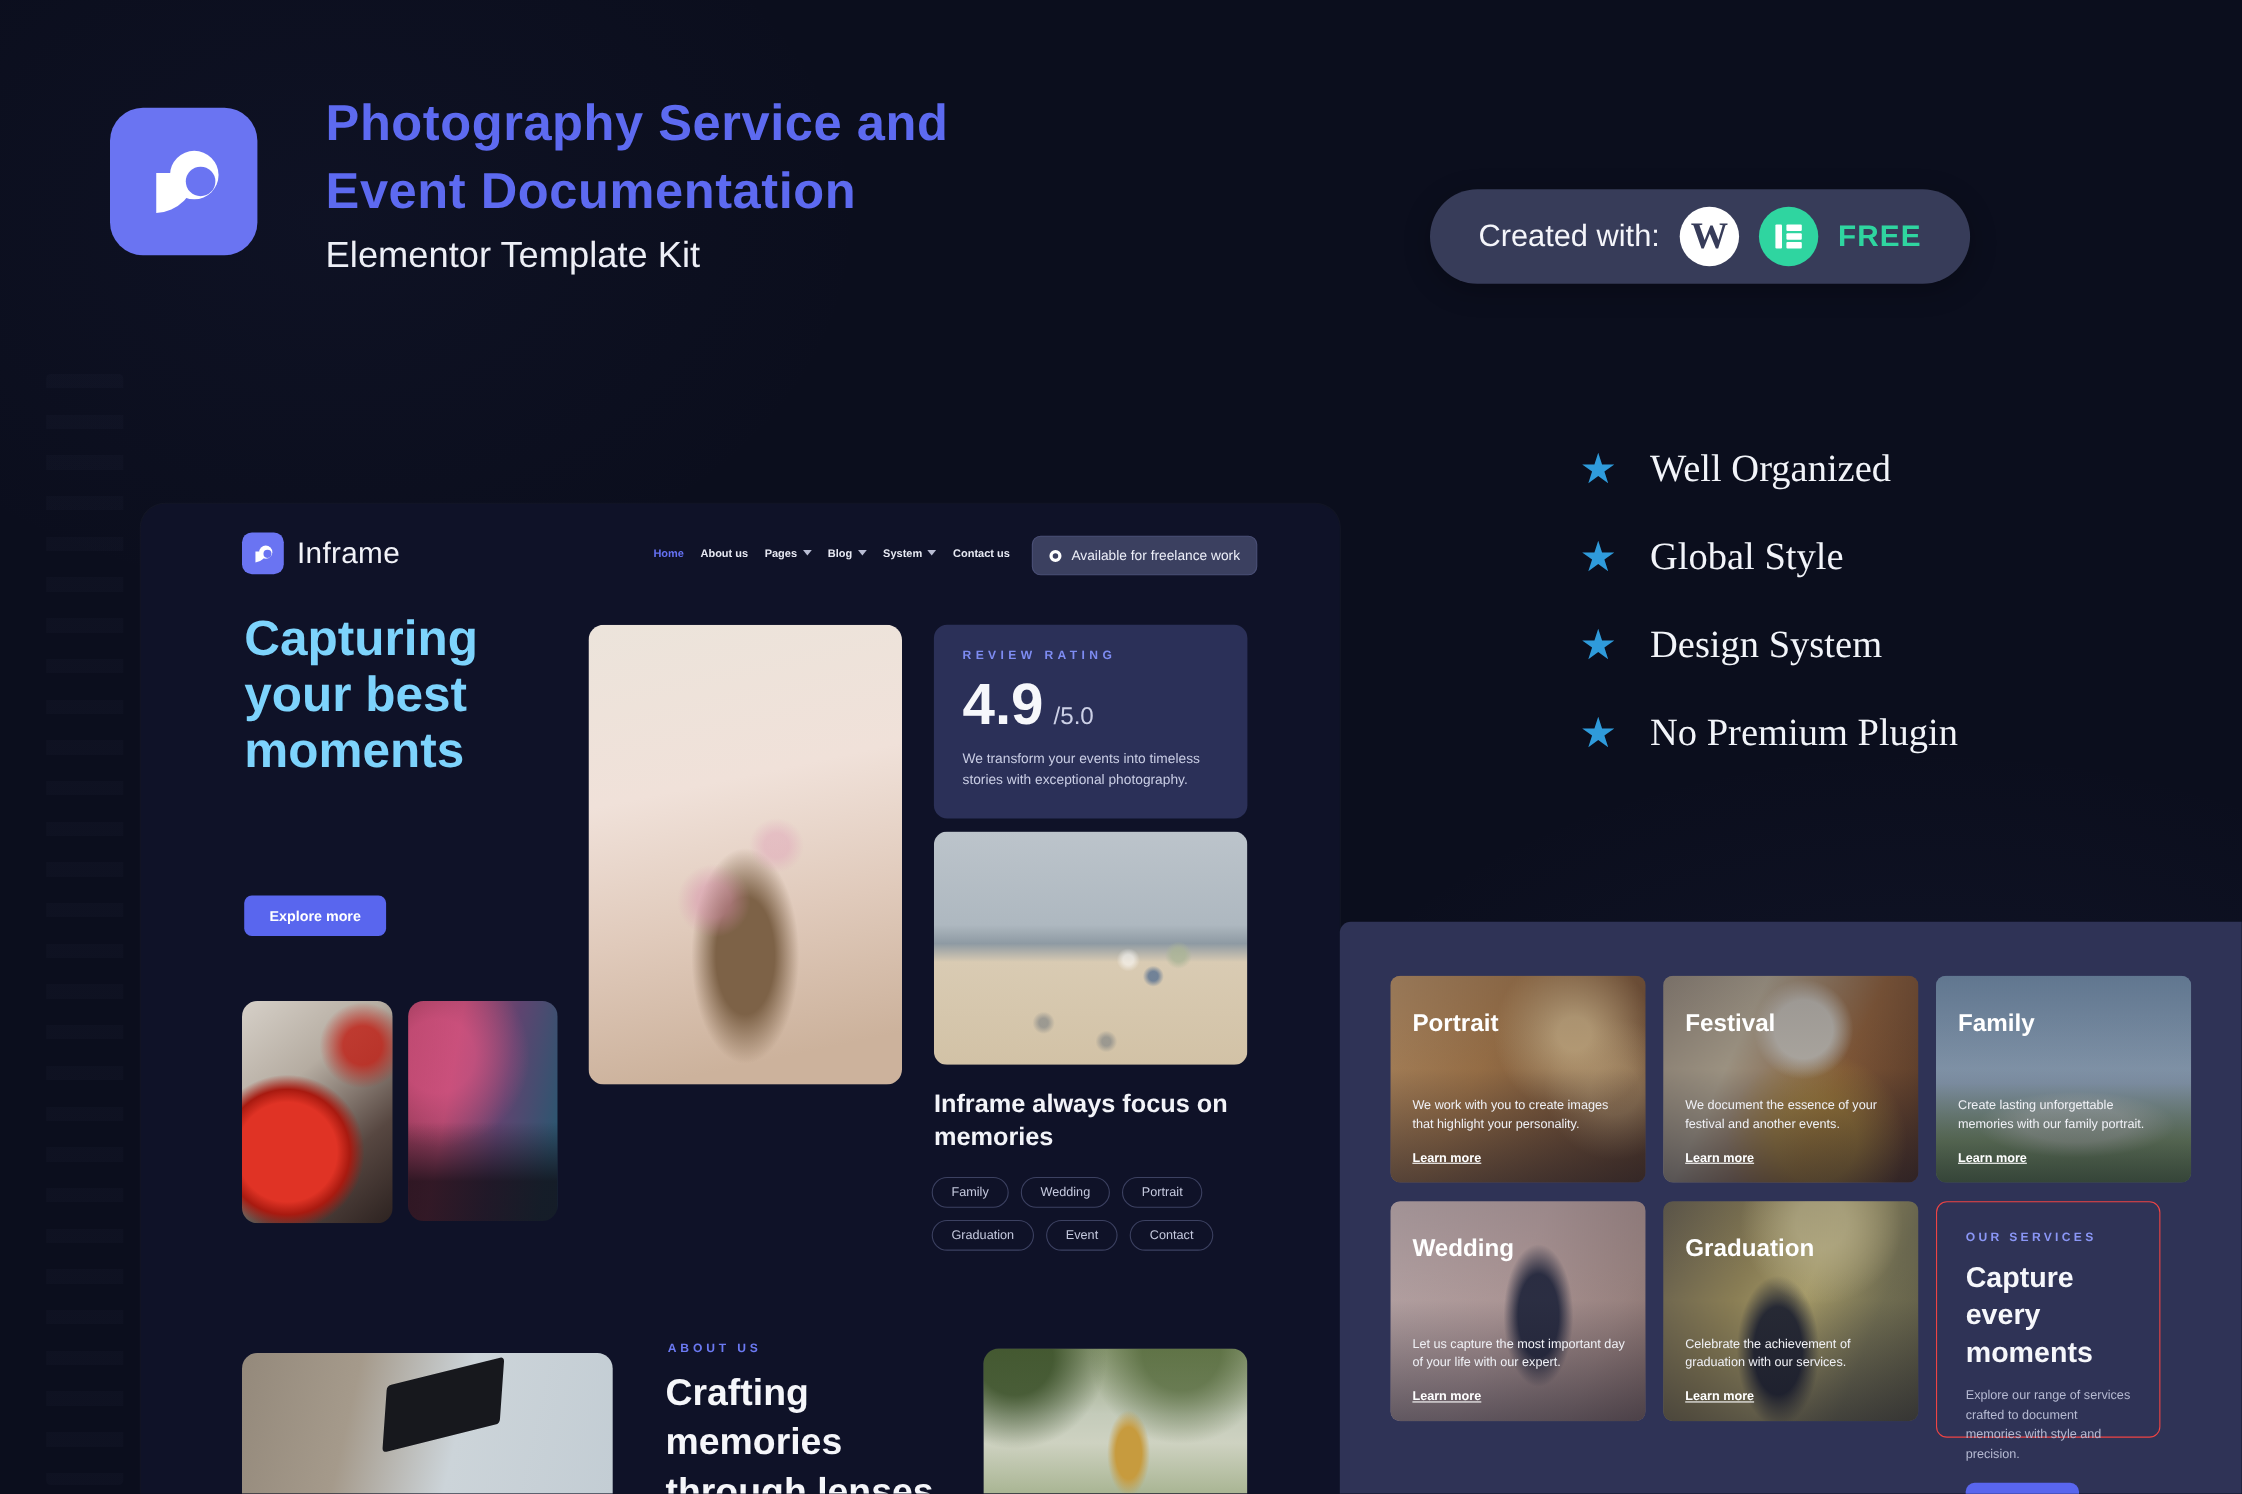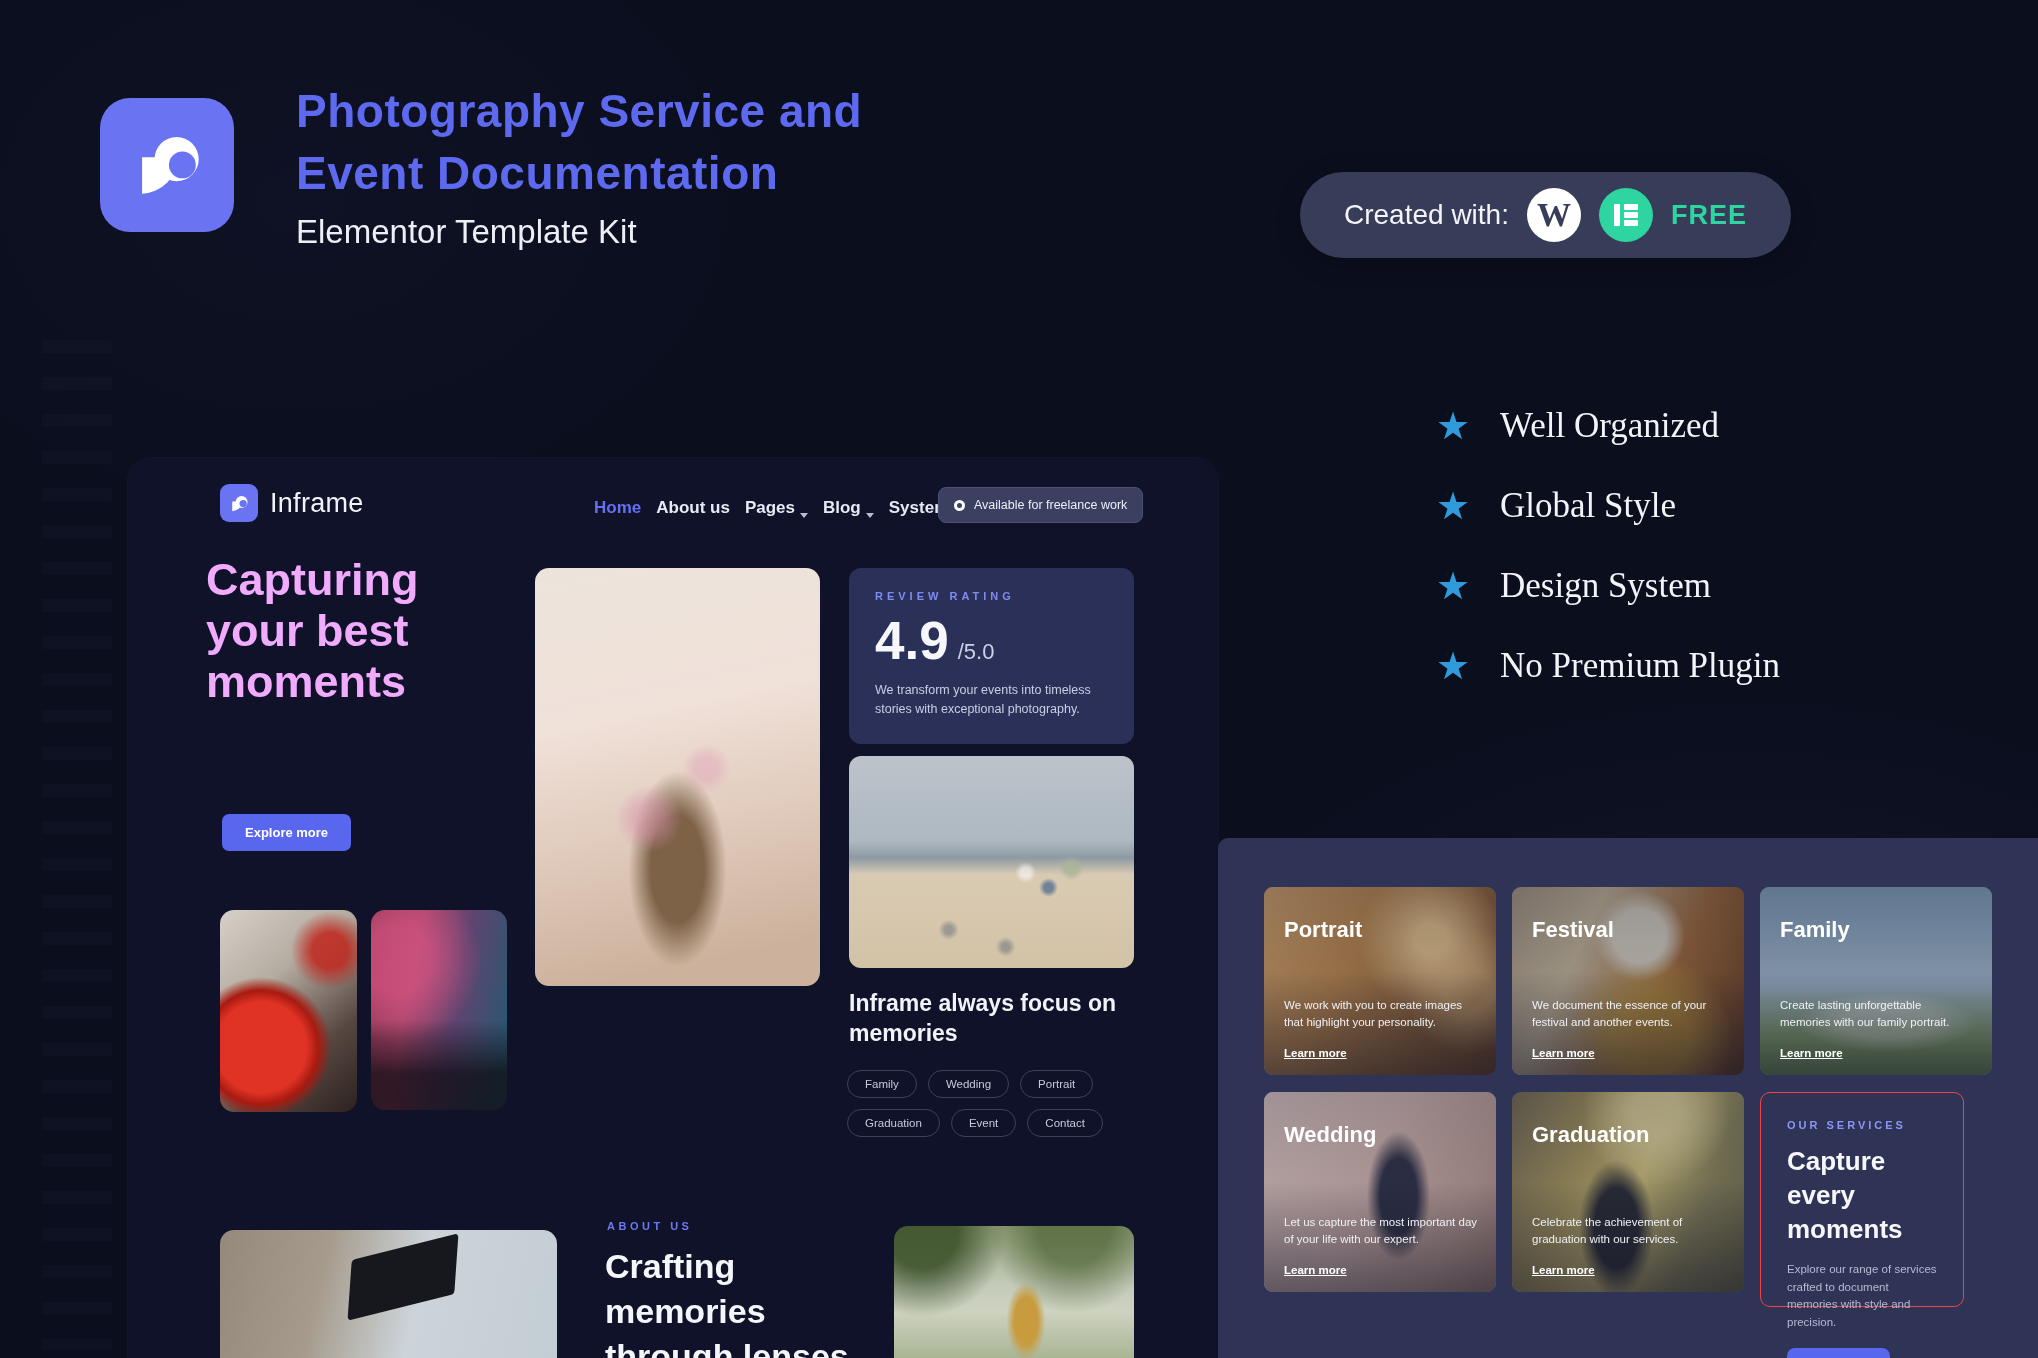--- a/index.html
+++ b/index.html
@@ -48,29 +48,29 @@
   .star::before{content:"★";font-size:38px;color:#2f9bdb;}
   .feature-label{font-size:35px;color:#f2f4f9;font-weight:500;}
 
   
   .preview{left:128px;top:458px;width:1090px;height:900px;background:#0f1228;
     border-radius:22px 22px 0 0;overflow:hidden;box-shadow:0 0 0 1px rgba(255,255,255,.03);}
   .pv-logo{left:92px;top:26px;display:flex;align-items:center;gap:12px;}
   .pv-logo-icon{width:38px;height:38px;border-radius:9px;background:#6a74f2;display:flex;align-items:center;justify-content:center;}
   .pv-brand{font-size:27px;color:#f2f3f8;font-weight:500;letter-spacing:.3px;}
   .pv-nav{left:466px;top:40px;display:flex;align-items:center;gap:15px;}
-  .pv-nav-item{font-size:17px;font-weight:600;color:#e7e9f3;display:flex;align-items:flex-end;gap:5px;cursor:pointer;}
+  .pv-nav-item{font-size:10px;font-weight:600;color:#e7e9f3;display:flex;align-items:flex-start;gap:5px;cursor:pointer;}
   .pv-nav-item.active{color:#6571f3;}
   .caret{width:0;height:0;border-left:4px solid transparent;border-right:4px solid transparent;
     border-top:5px solid #b9bdd4;margin-top:2px;}
   .freelance-btn{left:810px;top:29px;height:34px;padding:0 15px;border-radius:8px;background:#3b4060;
     border:1px solid #4b5077;display:flex;align-items:center;gap:9px;color:#eceef8;font-size:12.5px;font-weight:500;cursor:pointer;}
   .ring-dot{width:11px;height:11px;border:3px solid #fff;border-radius:50%;background:transparent;box-sizing:border-box;}
 
-  .pv-hero-title{left:78px;top:96px;font-size:45px;line-height:51px;font-weight:bold;color:#f0abfc;}
+  .pv-hero-title{left:94px;top:96px;font-size:45px;line-height:51px;font-weight:bold;color:#7dd3fc;}
   .pv-hero-desc{left:94px;top:306px;width:286px;font-size:13px;line-height:20px;color:#b3b8cf;}
   .explore-btn{left:94px;top:356px;padding:11px 23px;background:#5966ee;border-radius:7px;
     color:#fff;font-size:13px;font-weight:600;cursor:pointer;display:inline-block;}
 
   .ph{border-radius:14px;}
   .img-fan{left:92px;top:452px;width:137px;height:202px;
     background:
       radial-gradient(circle at 80% 20%, rgba(192,38,28,.85) 0 9%, transparent 20%),
       radial-gradient(circle at 30% 68%, #e03325 0 27%, #a81a10 34%, rgba(168,26,16,0) 42%),
       linear-gradient(140deg,#d6d0c8 0%,#b5aca1 35%,#574741 70%,#2c2220 100%);}

